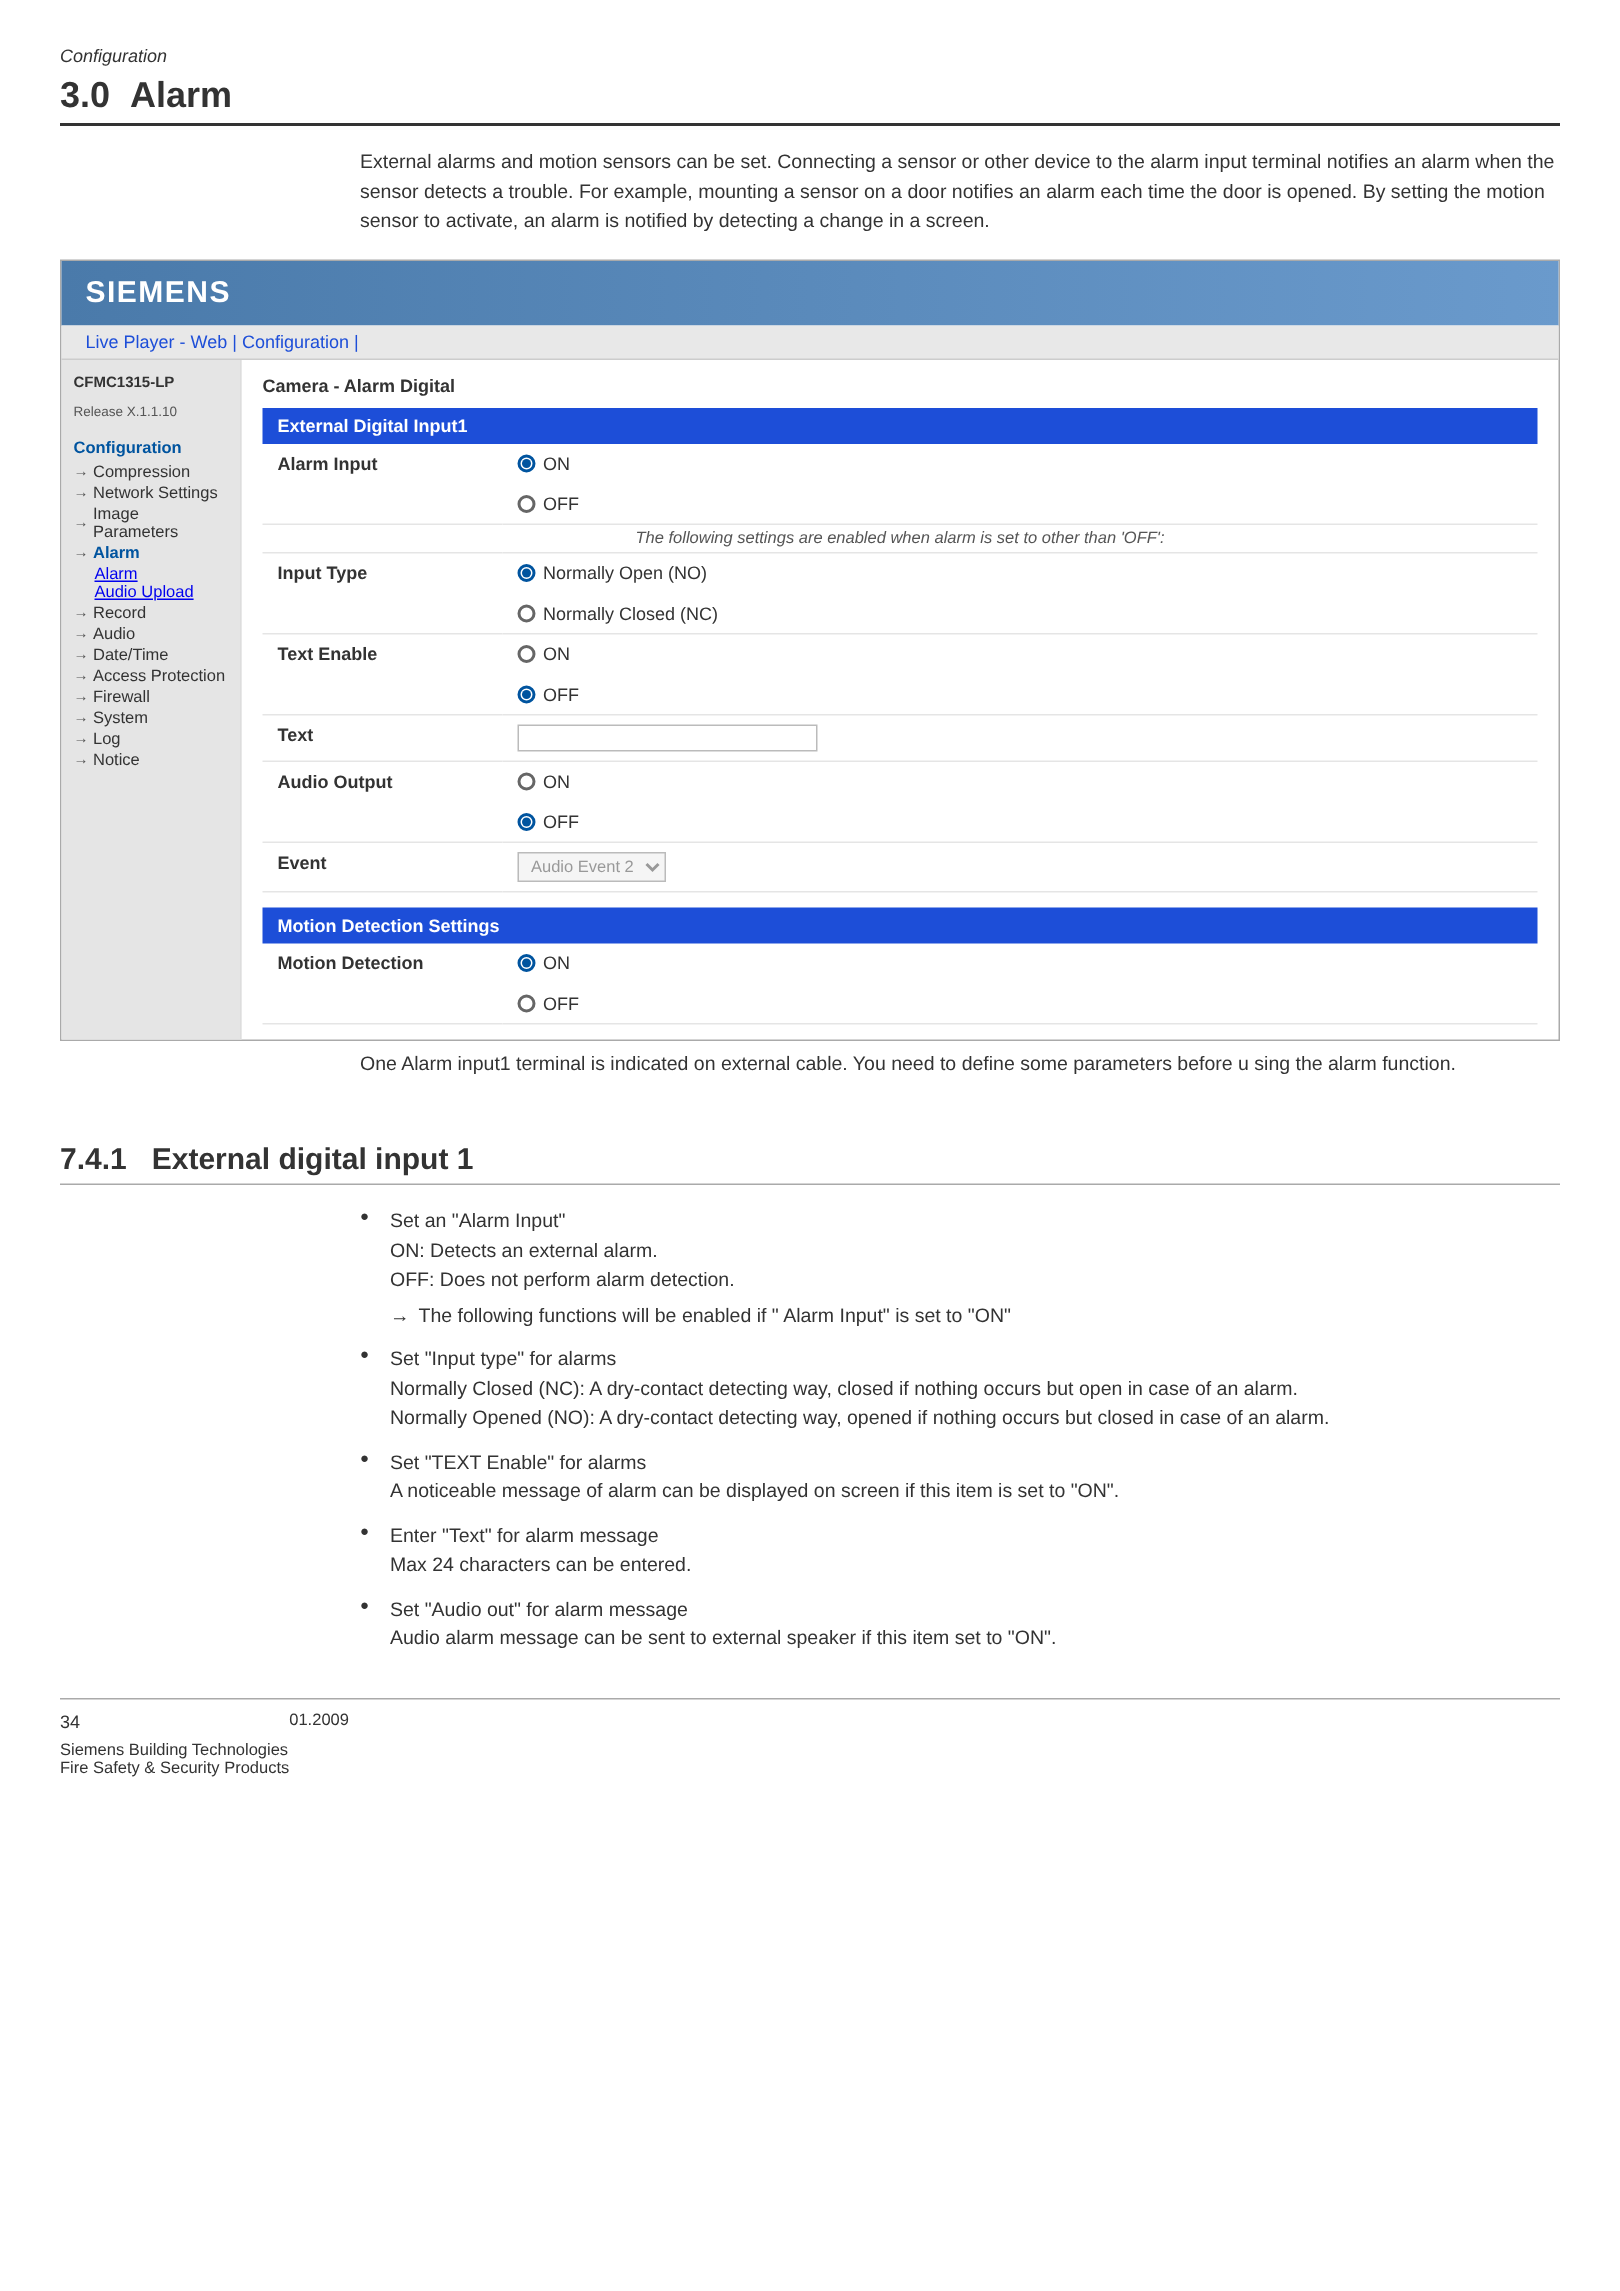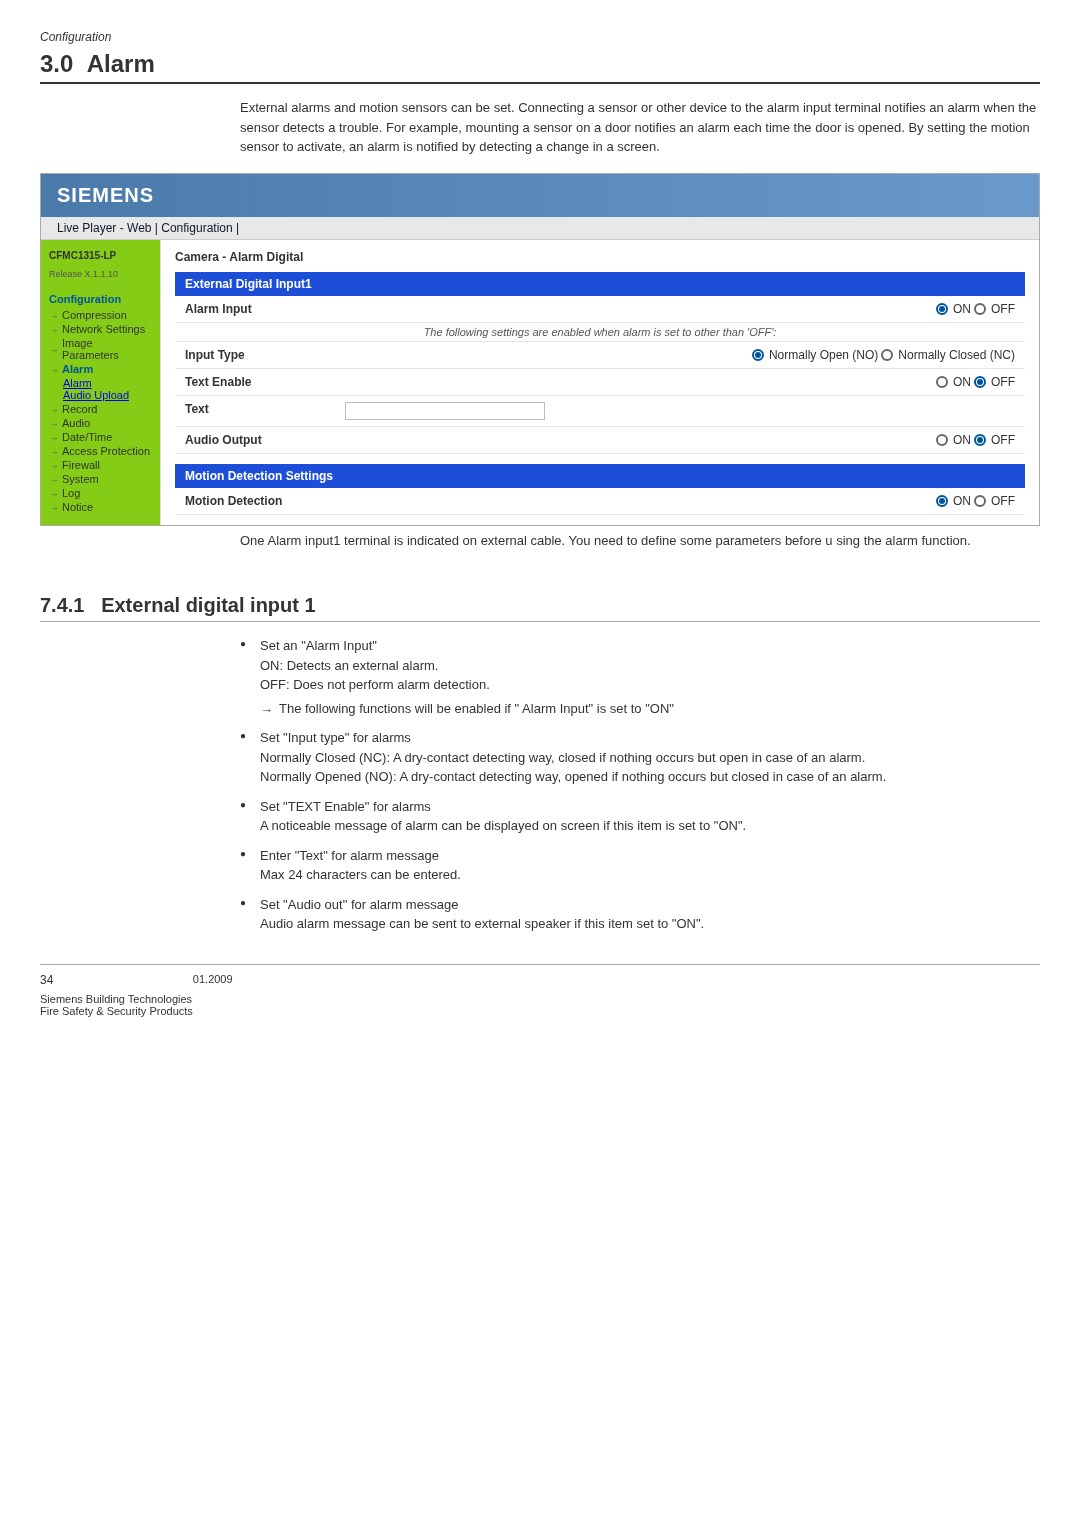--- a/index.html
+++ b/index.html
@@ -11,45 +11,45 @@
 
     .section-title { font-size: 24px; font-weight: bold; margin-bottom: 4px; }
     .section-divider { border: none; border-top: 2px solid #333; margin-bottom: 14px; }
 
     .intro-text { margin-left: 200px; margin-bottom: 16px; font-size: 13px; line-height: 1.5; }
 
     
     .camera-ui { border: 1px solid #aaa; margin-bottom: 5px; background: #fff; }
     .camera-ui-header { background: linear-gradient(to right, #4a7aaa, #6a9acc); padding: 10px 16px; }
     .camera-ui-header .brand { color: #fff; font-size: 20px; font-weight: bold; letter-spacing: 1px; }
-    .camera-ui-nav-bar { background: #e8e8e8; border-bottom: 1px solid #ccc; padding: 4px 16px; font-size: 12px; color: #0f172a; display: flex; align-items: center; }
+    .camera-ui-nav-bar { background: #e8e8e8; border-bottom: 1px solid #ccc; padding: 4px 16px; font-size: 12px; color: #1d4ed8; display: flex; align-items: center; }
     .camera-ui-nav-bar span { margin-right: 4px; }
 
     .camera-ui-body { display: flex; }
 
-    .sidebar { width: 120px; min-width: 120px; background: #84cc16; border-right: 1px solid #ddd; padding: 10px 8px; font-size: 11px; }
+    .sidebar { width: 120px; min-width: 120px; background: #e5e5e5; border-right: 1px solid #ddd; padding: 10px 8px; font-size: 11px; }
     .sidebar .cam-info { font-size: 10px; font-weight: bold; color: #333; margin-bottom: 8px; }
     .sidebar .cam-release { font-size: 9px; color: #555; }
     .sidebar-section-title { font-weight: bold; color: #00549f; font-size: 11px; margin-bottom: 4px; margin-top: 6px; }
     .sidebar-item { display: flex; align-items: center; font-size: 11px; color: #333; margin: 2px 0; }
     .sidebar-item .arrow { color: #555; margin-right: 3px; font-size: 10px; }
     .sidebar-item.active { color: #00549f; font-weight: bold; }
 
     .main-content { flex: 1; padding: 10px 14px; }
     .camera-section-label { font-size: 12px; font-weight: bold; color: #333; margin-bottom: 8px; }
 
     .panel-header { background: #1d4ed8; color: #fff; font-size: 12px; font-weight: bold; padding: 5px 10px; margin-bottom: 0; }
 
     .form-table { width: 100%; border-collapse: collapse; }
     .form-table tr { border-bottom: 1px solid #e5e5e5; }
     .form-table td { padding: 6px 10px; vertical-align: top; font-size: 12px; }
     .form-table td:first-child { width: 160px; font-weight: bold; }
     .form-table .note-row td { font-size: 11px; color: #555; font-style: italic; font-weight: normal; padding: 3px 10px; text-align: center; }
 
-    .radio-group { display: flex; flex-direction: row; gap: 3px; justify-content: flex-end; }
+    .radio-group { display: flex; flex-direction: column; gap: 13px; }
     .radio-item { display: flex; align-items: center; gap: 5px; font-size: 12px; }
     .radio-circle { width: 12px; height: 12px; border-radius: 50%; border: 2px solid #666; display: inline-flex; align-items: center; justify-content: center; flex-shrink: 0; }
     .radio-circle.selected { border-color: #00549f; }
     .radio-circle.selected::after { content: ''; width: 6px; height: 6px; border-radius: 50%; background: #00549f; }
     
     .text-input { border: 1px solid #bbb; height: 18px; width: 200px; background: #fff; }
     
     .select-input { border: 1px solid #bbb; height: 20px; font-size: 11px; padding: 0 4px; background: #f5f5f5; color: #999; }
 
     .panel-gap { height: 10px; }
@@ -225,20 +225,28 @@
                   <div class="radio-circle"></div>
                   <span>ON</span>
                 </div>
                 <div class="radio-item">
                   <div class="radio-circle selected"></div>
                   <span>OFF</span>
                 </div>
               </div>
             </td>
           </tr>
+          <tr>
+            <td>Event</td>
+            <td>
+              <select class="select-input">
+                <option>Audio Event 2</option>
+              </select>
+            </td>
+          </tr>
         </tbody>
           </table>
 
         <div class="panel-gap"></div>
 
         <div class="panel-header">Motion Detection Settings</div>
         <table class="form-table">
           <tbody>
               <tr>
             <td>Motion Detection</td>

